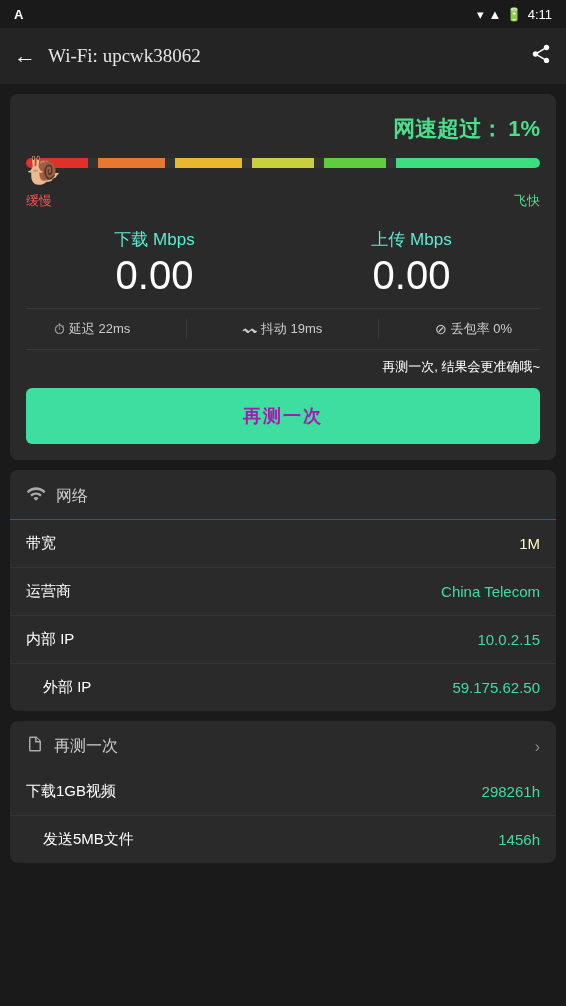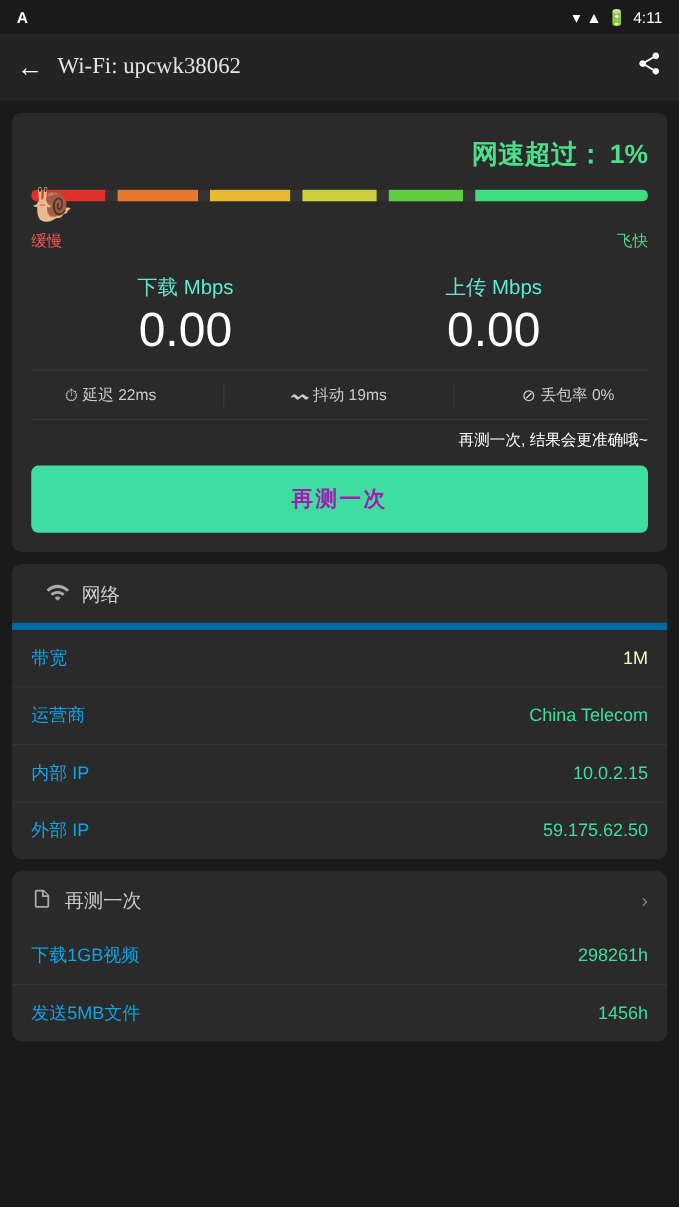--- a/index.html
+++ b/index.html
@@ -145,37 +145,37 @@
     .section-card {
       background: #2a2a2a;
       margin: 10px 10px;
       border-radius: 8px;
       padding: 0;
     }
     .section-header {
       display: flex;
       align-items: center;
       gap: 10px;
-      padding: 14px 28px 10px;
+      padding: 14px 16px 10px;
       font-size: 16px;
       color: #ccc;
-      border-bottom: 6px solid #0369a1;
+      border-bottom: 1px solid #0369a1;
     }
     .section-header-icon { font-size: 18px; color: #aaa; }
 
     .info-row {
       display: flex;
       justify-content: space-between;
       align-items: center;
       padding: 14px 16px;
       border-bottom: 1px solid #333;
       font-size: 15px;
     }
-    .info-row:last-child { border-bottom: none; }
-    .info-label { color: #0ea5e9; }
+    .info-row:last-child { border-bottom: none; margin-left: 17px; }
+    .info-label { color: #ffffff; }
     .info-value { color: #3ddea0; }
     .info-value-white { color: #fef9c3; }
 
     .section-header-row {
       display: flex;
       justify-content: space-between;
       align-items: center;
       padding: 14px 16px 10px;
       font-size: 16px;
       color: #ccc;

